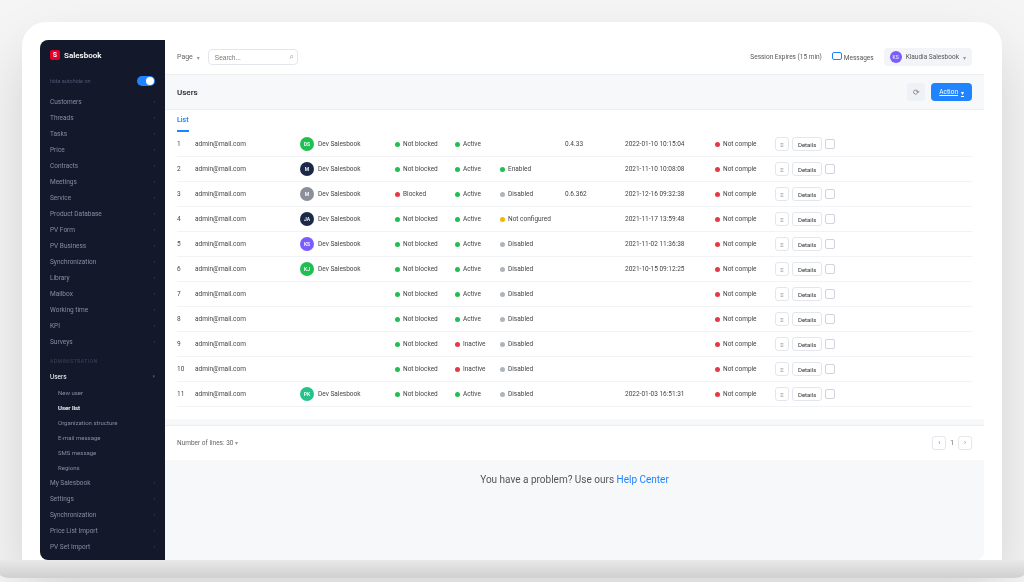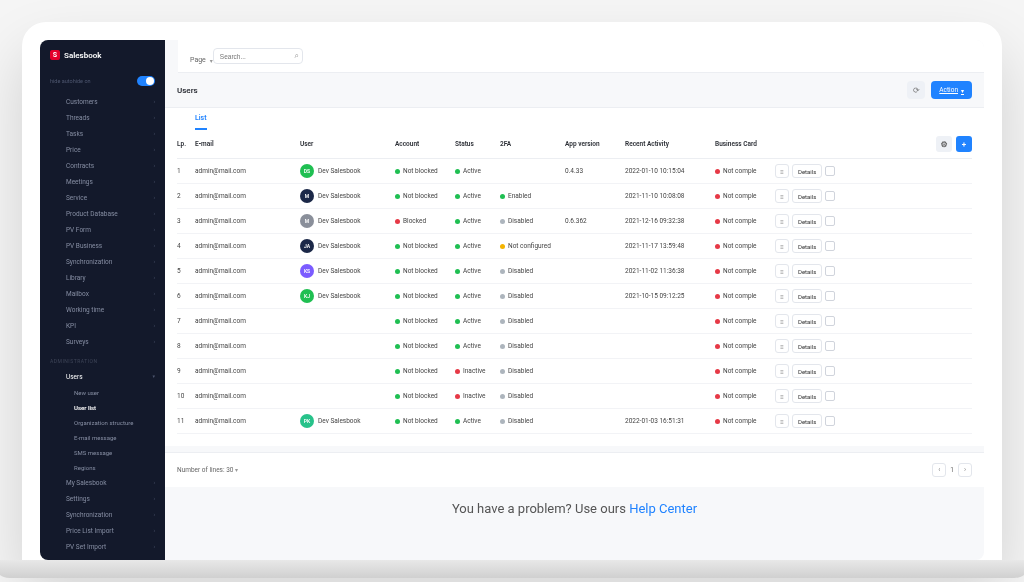--- a/index.html
+++ b/index.html
@@ -8,46 +8,46 @@
 .laptop::after { content: ""; position: absolute; bottom: -18px; left: -30px; right: -30px; height: 18px; background: linear-gradient(#e8e8e8, #d0d0d0); border-radius: 0 0 30px 30px; }
 .screen { display: flex; height: 520px; border-radius: 8px; overflow: hidden; background: #fff; }
 
 .sidebar { width: 125px; background: #13192b; color: #868ea3; font-size: 6.5px; display: flex; flex-direction: column; }
 .sidebar-logo { display: flex; align-items: center; gap: 4px; padding: 10px 10px; color: #fff; font-weight: 600; font-size: 8px; }
 .sidebar-logo-mark { width: 10px; height: 10px; background: #e4002b; border-radius: 2px; display: inline-flex; align-items: center; justify-content: center; color: #fff; font-size: 7px; font-weight: 700; }
 .sidebar-toggle-row { display: flex; justify-content: space-between; align-items: center; padding: 6px 10px; font-size: 5.5px; color: #4e5770; }
 .toggle { width: 18px; height: 10px; background: #2083ff; border-radius: 5px; position: relative; }
 .toggle::after { content: ""; position: absolute; right: 1px; top: 1px; width: 8px; height: 8px; background: #fff; border-radius: 50%; }
 .nav-section { padding: 2px 0; }
-.nav-item { display: flex; justify-content: space-between; align-items: flex-start; padding: 4px 10px; cursor: pointer; margin-left: 16px; }
+.nav-item { display: flex; justify-content: space-between; align-items: flex-start; padding: 4px 10px; cursor: pointer; }
 .nav-item.active { color: #fff; }
 .nav-item.sub { padding-left: 18px; font-size: 6px; }
 .nav-item.sub.active { color: #fff; font-weight: 600; }
 .nav-chev { font-size: 5px; color: #4e5770; }
 .nav-section-label { padding: 6px 10px 3px; font-size: 5px; text-transform: uppercase; color: #3e4558; letter-spacing: 0.5px; }
 
 .main { flex: 1; display: flex; flex-direction: column; background: #f7f8fa; font-size: 7px; color: #2c2f36; }
-.topbar { display: flex; align-items: flex-end; gap: 0; padding: 8px 12px; background: #fff; border-bottom: 1px solid #eceef2; margin-left: 13px; }
+.topbar { display: flex; align-items: center; gap: 8px; padding: 8px 12px; background: #fff; border-bottom: 1px solid #eceef2; }
 .page-select { display: flex; align-items: center; gap: 4px; font-size: 7px; color: #666; }
 .search-wrap { position: relative; flex: 0 0 auto; }
 .search-input { border: 1px solid #e3e6ec; border-radius: 4px; padding: 4px 18px 4px 6px; font-size: 6.5px; width: 90px; height: 16px; }
 .search-icon { position: absolute; right: 4px; top: 50%; transform: translateY(-50%); font-size: 8px; color: #888; }
 .spacer { flex: 1; }
 .top-right { display: flex; align-items: center; gap: 10px; font-size: 6.5px; color: #555; }
 .user-pill { display: flex; align-items: center; gap: 4px; background: #f2f4f8; border-radius: 4px; padding: 2px 6px; height: 18px; }
 .avatar-sm { width: 12px; height: 12px; border-radius: 50%; background: #7b5cff; color: #fff; display: inline-flex; align-items: center; justify-content: center; font-size: 5px; }
 .msg-icon { width: 10px; height: 8px; border: 1px solid #2083ff; border-radius: 2px; display: inline-block; position: relative; margin-right: 2px; }
 
 .page-head { display: flex; align-items: center; justify-content: space-between; padding: 8px 12px; }
 .page-title { font-size: 8px; font-weight: 600; }
 .page-actions { display: flex; gap: 6px; }
 .icon-btn { width: 18px; height: 18px; border-radius: 4px; background: #eef1f6; display: inline-flex; align-items: center; justify-content: center; color: #777; font-size: 8px; }
 .action-btn { background: #2083ff; color: #fff; border-radius: 4px; padding: 4px 8px; font-size: 6.5px; display: inline-flex; align-items: center; gap: 3px; height: 18px; text-decoration: underline; }
 
-.tabs { padding: 0 30px; background: #fff; border-top: 1px solid #eceef2; }
+.tabs { padding: 0 12px; background: #fff; border-top: 1px solid #eceef2; }
 .tab { display: inline-block; padding: 6px 0; font-size: 7px; color: #2083ff; border-bottom: 2px solid #2083ff; font-weight: 600; }
 
 .table-wrap { padding: 0 12px 12px; background: #fff; }
 .table-head { display: flex; align-items: center; padding: 6px 0; border-bottom: 1px solid #eceef2; font-size: 6.5px; font-weight: 600; color: #2c2f36; }
 .table-head .tools { margin-left: auto; display: flex; gap: 4px; }
 .tools .tbtn { width: 16px; height: 16px; border-radius: 3px; display: inline-flex; align-items: center; justify-content: center; font-size: 8px; }
 .tbtn.gear { background: #eef1f6; color: #666; }
 .tbtn.plus { background: #2083ff; color: #fff; }
 
 .col-lp { width: 18px; }
@@ -68,21 +68,21 @@
 .dot.gray { background: #adb5bd; }
 .dot.yellow { background: #f4b400; }
 .avatar { width: 14px; height: 14px; border-radius: 50%; display: inline-flex; align-items: center; justify-content: center; color: #fff; font-size: 5px; font-weight: 600; flex-shrink: 0; }
 .row-btn { border: 1px solid #e3e6ec; border-radius: 3px; padding: 2px 5px; font-size: 6px; background: #fff; color: #333; height: 14px; display: inline-flex; align-items: center; }
 .row-ic { width: 14px; justify-content: center; padding: 2px 0; color: #888; }
 .cbox { width: 10px; height: 10px; border: 1px solid #d0d4dc; border-radius: 2px; display: inline-block; }
 
 .footer-row { padding: 10px 12px; display: flex; justify-content: space-between; align-items: center; font-size: 6.5px; color: #666; background: #fff; border-top: 1px solid #eceef2; margin-top: 6px; }
 .pager { display: flex; gap: 4px; align-items: center; }
 .pager .pbtn { width: 14px; height: 14px; border: 1px solid #e3e6ec; border-radius: 3px; display: inline-flex; align-items: center; justify-content: center; color: #888; font-size: 7px; }
-.help-line { text-align: center; padding: 14px 0 20px; font-size: 13px; color: #555; background: #f7f8fa; }
+.help-line { text-align: center; padding: 14px 0 20px; font-size: 10px; color: #555; background: #f7f8fa; }
 .help-link { color: #2083ff; }
 .chev { font-size: 6px; color: #999; }
 </style>
 </head>
 <body>
 
 <div class="laptop">
   <div class="screen">
 
     <div class="sidebar">
@@ -215,53 +215,47 @@
       <div class="topbar">
         <div class="page-select">
           <span>Page</span>
           <span class="chev">▾</span>
         </div>
         <div class="search-wrap">
           <input class="search-input" placeholder="Search..." style="">
           <span class="search-icon">⌕</span>
         </div>
         <div class="spacer"></div>
+        <div class="top-right">
+          <span>Session Expires (15 min)</span>
+          <span><span class="msg-icon"></span><span>Messages</span></span>
+          <div class="user-pill">
+            <span class="avatar-sm">KS</span>
+            <span>Klaudia Salesbook</span>
+            <span class="chev">▾</span>
+          </div>
+        </div>
       </div>
 
       <div class="page-head">
         <div class="page-title">Users</div>
         <div class="page-actions">
           <span class="icon-btn">⟳</span>
           <span class="action-btn">
             <span>Action</span>
             <span class="chev" style="color:#fff">▾</span>
           </span>
         </div>
       </div>
 
       <div class="tabs">
         <span class="tab">List</span>
       </div>
 
       <div class="table-wrap">
-        <div class="table-head">
-          <div class="col-lp">Lp.</div>
-          <div class="col-email">E-mail</div>
-          <div class="col-user">User</div>
-          <div class="col-account">Account</div>
-          <div class="col-status">Status</div>
-          <div class="col-2fa">2FA</div>
-          <div class="col-appver">App version</div>
-          <div class="col-activity">Recent Activity</div>
-          <div class="col-bc">Business Card</div>
-          <div class="tools">
-            <span class="tbtn gear">⚙</span>
-            <span class="tbtn plus">+</span>
-          </div>
-        </div>
         <div id="rows">
             <div class="row">
               <div class="col-lp">1</div>
               <div class="col-email">admin@mail.com</div>
               <div class="col-user">
                 <span class="avatar" style="background:#1fbf52">DS</span>
                 <span>Dev Salesbook</span>
               </div>
               <div class="col-account"><span class="dot green"></span>Not blocked</div>
               <div class="col-status"><span class="dot green"></span>Active</div>

